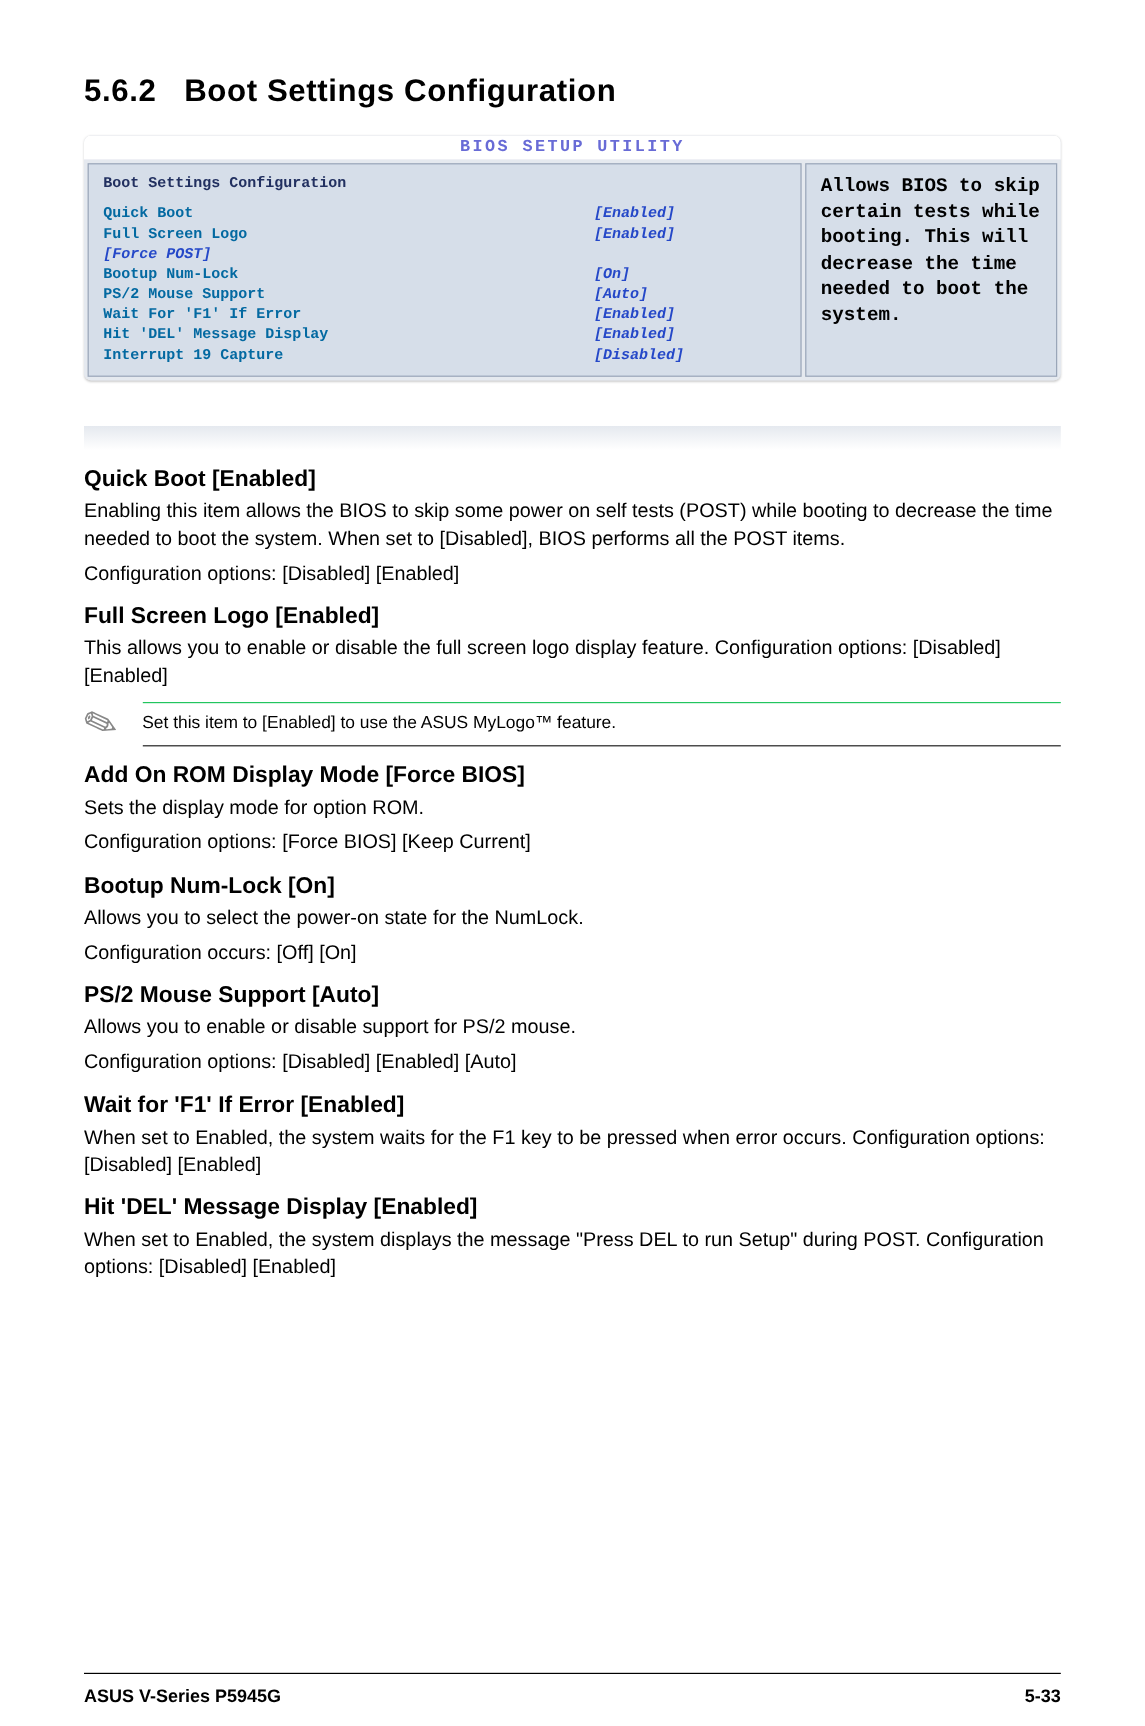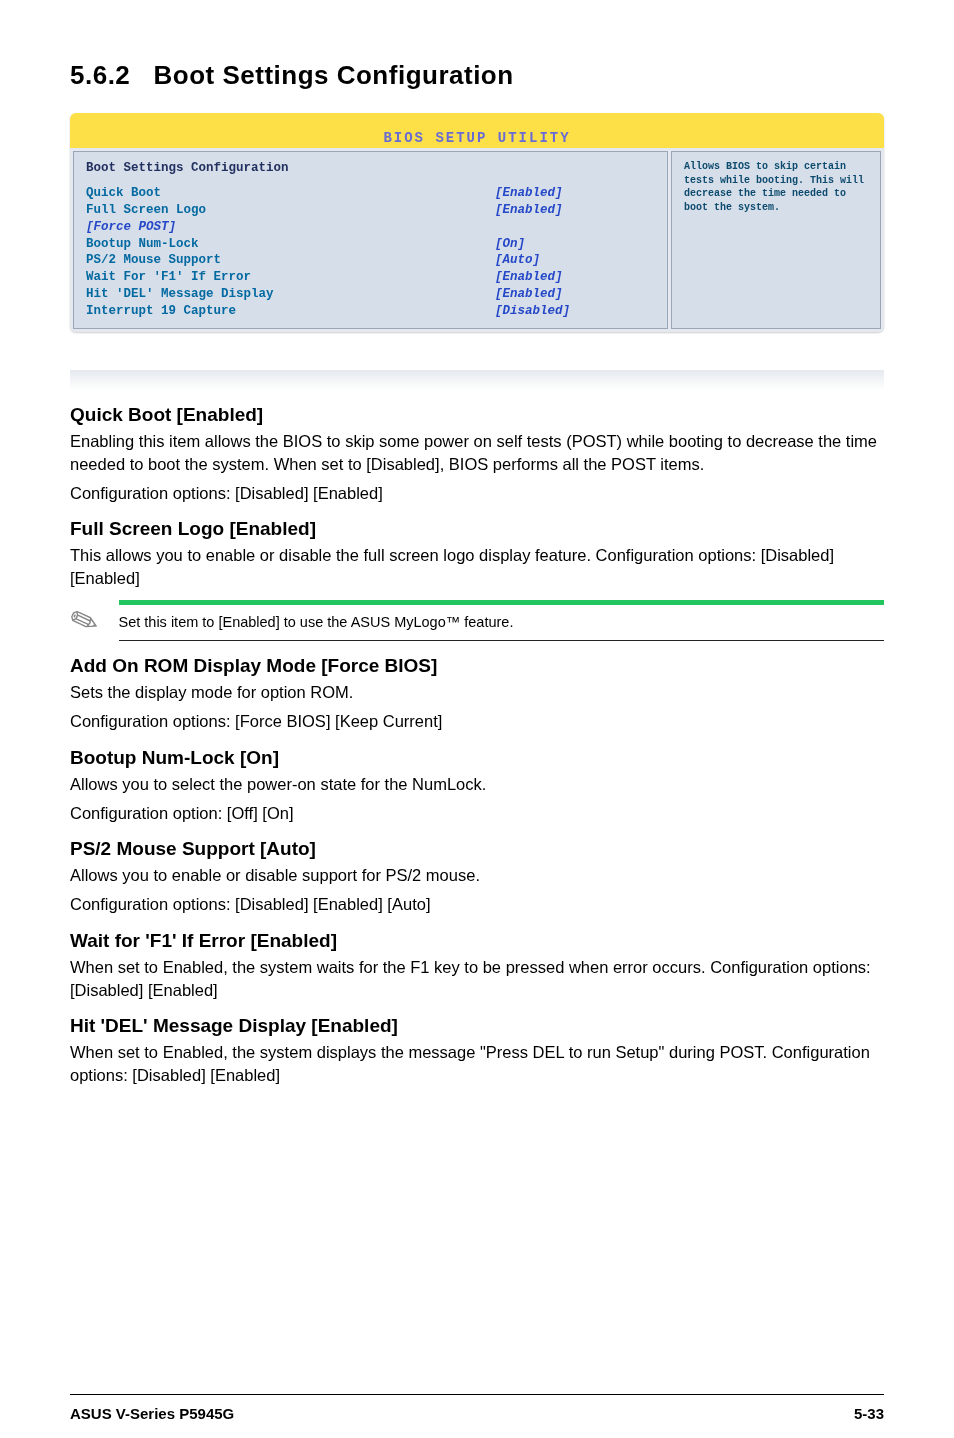--- a/index.html
+++ b/index.html
@@ -22,26 +22,26 @@
     width: 100%;
     border-radius: 6px;
     overflow: hidden;
     font-family: "Courier New", monospace;
     font-weight: bold;
     margin-bottom: 40px;
     background: #e5e9ef;
     box-shadow: 0 1px 2px rgba(0,0,0,0.2);
   }
   .bios-header {
-    background: #fde047;
+    background: #ffffff;
     color: #c8c8ff;
     text-align: center;
     font-size: 14px;
     line-height: 1.15;
-    padding: 17px 0 2px 0;
+    padding: 2px 0 2px 0;
   }
   .bios-header .line1 { letter-spacing: 2px; color: #686bd6; font-weight: bold; }
   .bios-header .tab {
     display: inline-block;
     background: #e5e9ef;
     color: #2c2b6a;
     padding: 0 6px;
     font-weight: bold;
     letter-spacing: 1px;
   }
@@ -65,22 +65,22 @@
     margin-bottom: 8px;
   }
   .bios-row { display: flex; }
   .bios-row .label { flex: 1; color: #0369a1; }
   .bios-row .value { flex: 0 0 160px; color: #2548c8; font-style: italic; }
   .bios-right {
     flex: 0 0 210px;
     background: #d6dee9;
     border: 1px solid #9aa6b8;
     padding: 8px 12px;
-    font-size: 10px;
-    color: #0c4a6e;
+    font-size: 16px;
+    color: #000000;
     line-height: 1.35;
   }
   .bios-fade {
     height: 20px;
     background: linear-gradient(#e5e9ef, #ffffff);
     margin-top: -2px;
   }
   h3.sub {
     font-size: 19px;
     font-weight: bold;
@@ -100,21 +100,21 @@
   }
   .note-icon {
     font-size: 34px;
     line-height: 1;
     color: #888;
     transform: rotate(-20deg);
   }
   .note-text {
     font-size: 14.5px;
     flex: 1;
-    border-top: 5px solid #22c55e;
+    border-top: 1px solid #22c55e;
     border-bottom: 1px solid #222;
     padding: 8px 0;
     line-height: 1.35;
   }
   .footer {
     position: absolute;
     bottom: 16px;
     left: 70px;
     right: 70px;
     border-top: 1.5px solid #000;
@@ -188,21 +188,21 @@
   <div class="note-icon">✎</div>
   <div class="note-text">Set this item to [Enabled] to use the ASUS MyLogo™ feature.</div>
 </div>
 
 <h3 class="sub">Add On ROM Display Mode [Force BIOS]</h3>
 <p class="body">Sets the display mode for option ROM.</p>
 <p class="body">Configuration options: [Force BIOS] [Keep Current]</p>
 
 <h3 class="sub">Bootup Num-Lock [On]</h3>
 <p class="body">Allows you to select the power-on state for the NumLock.</p>
-<p class="body">Configuration option: [Off] [On]</p>
+<p class="body">Configuration occurs: [Off] [On]</p>
 
 <h3 class="sub">PS/2 Mouse Support [Auto]</h3>
 <p class="body">Allows you to enable or disable support for PS/2 mouse.</p>
 <p class="body">Configuration options: [Disabled] [Enabled] [Auto]</p>
 
 <h3 class="sub">Wait for 'F1' If Error [Enabled]</h3>
 <p class="body">When set to Enabled, the system waits for the F1 key to be pressed when error occurs. Configuration options: [Disabled] [Enabled]</p>
 
 <h3 class="sub">Hit 'DEL' Message Display [Enabled]</h3>
 <p class="body">When set to Enabled, the system displays the message "Press DEL to run Setup" during POST. Configuration options: [Disabled] [Enabled]</p>

